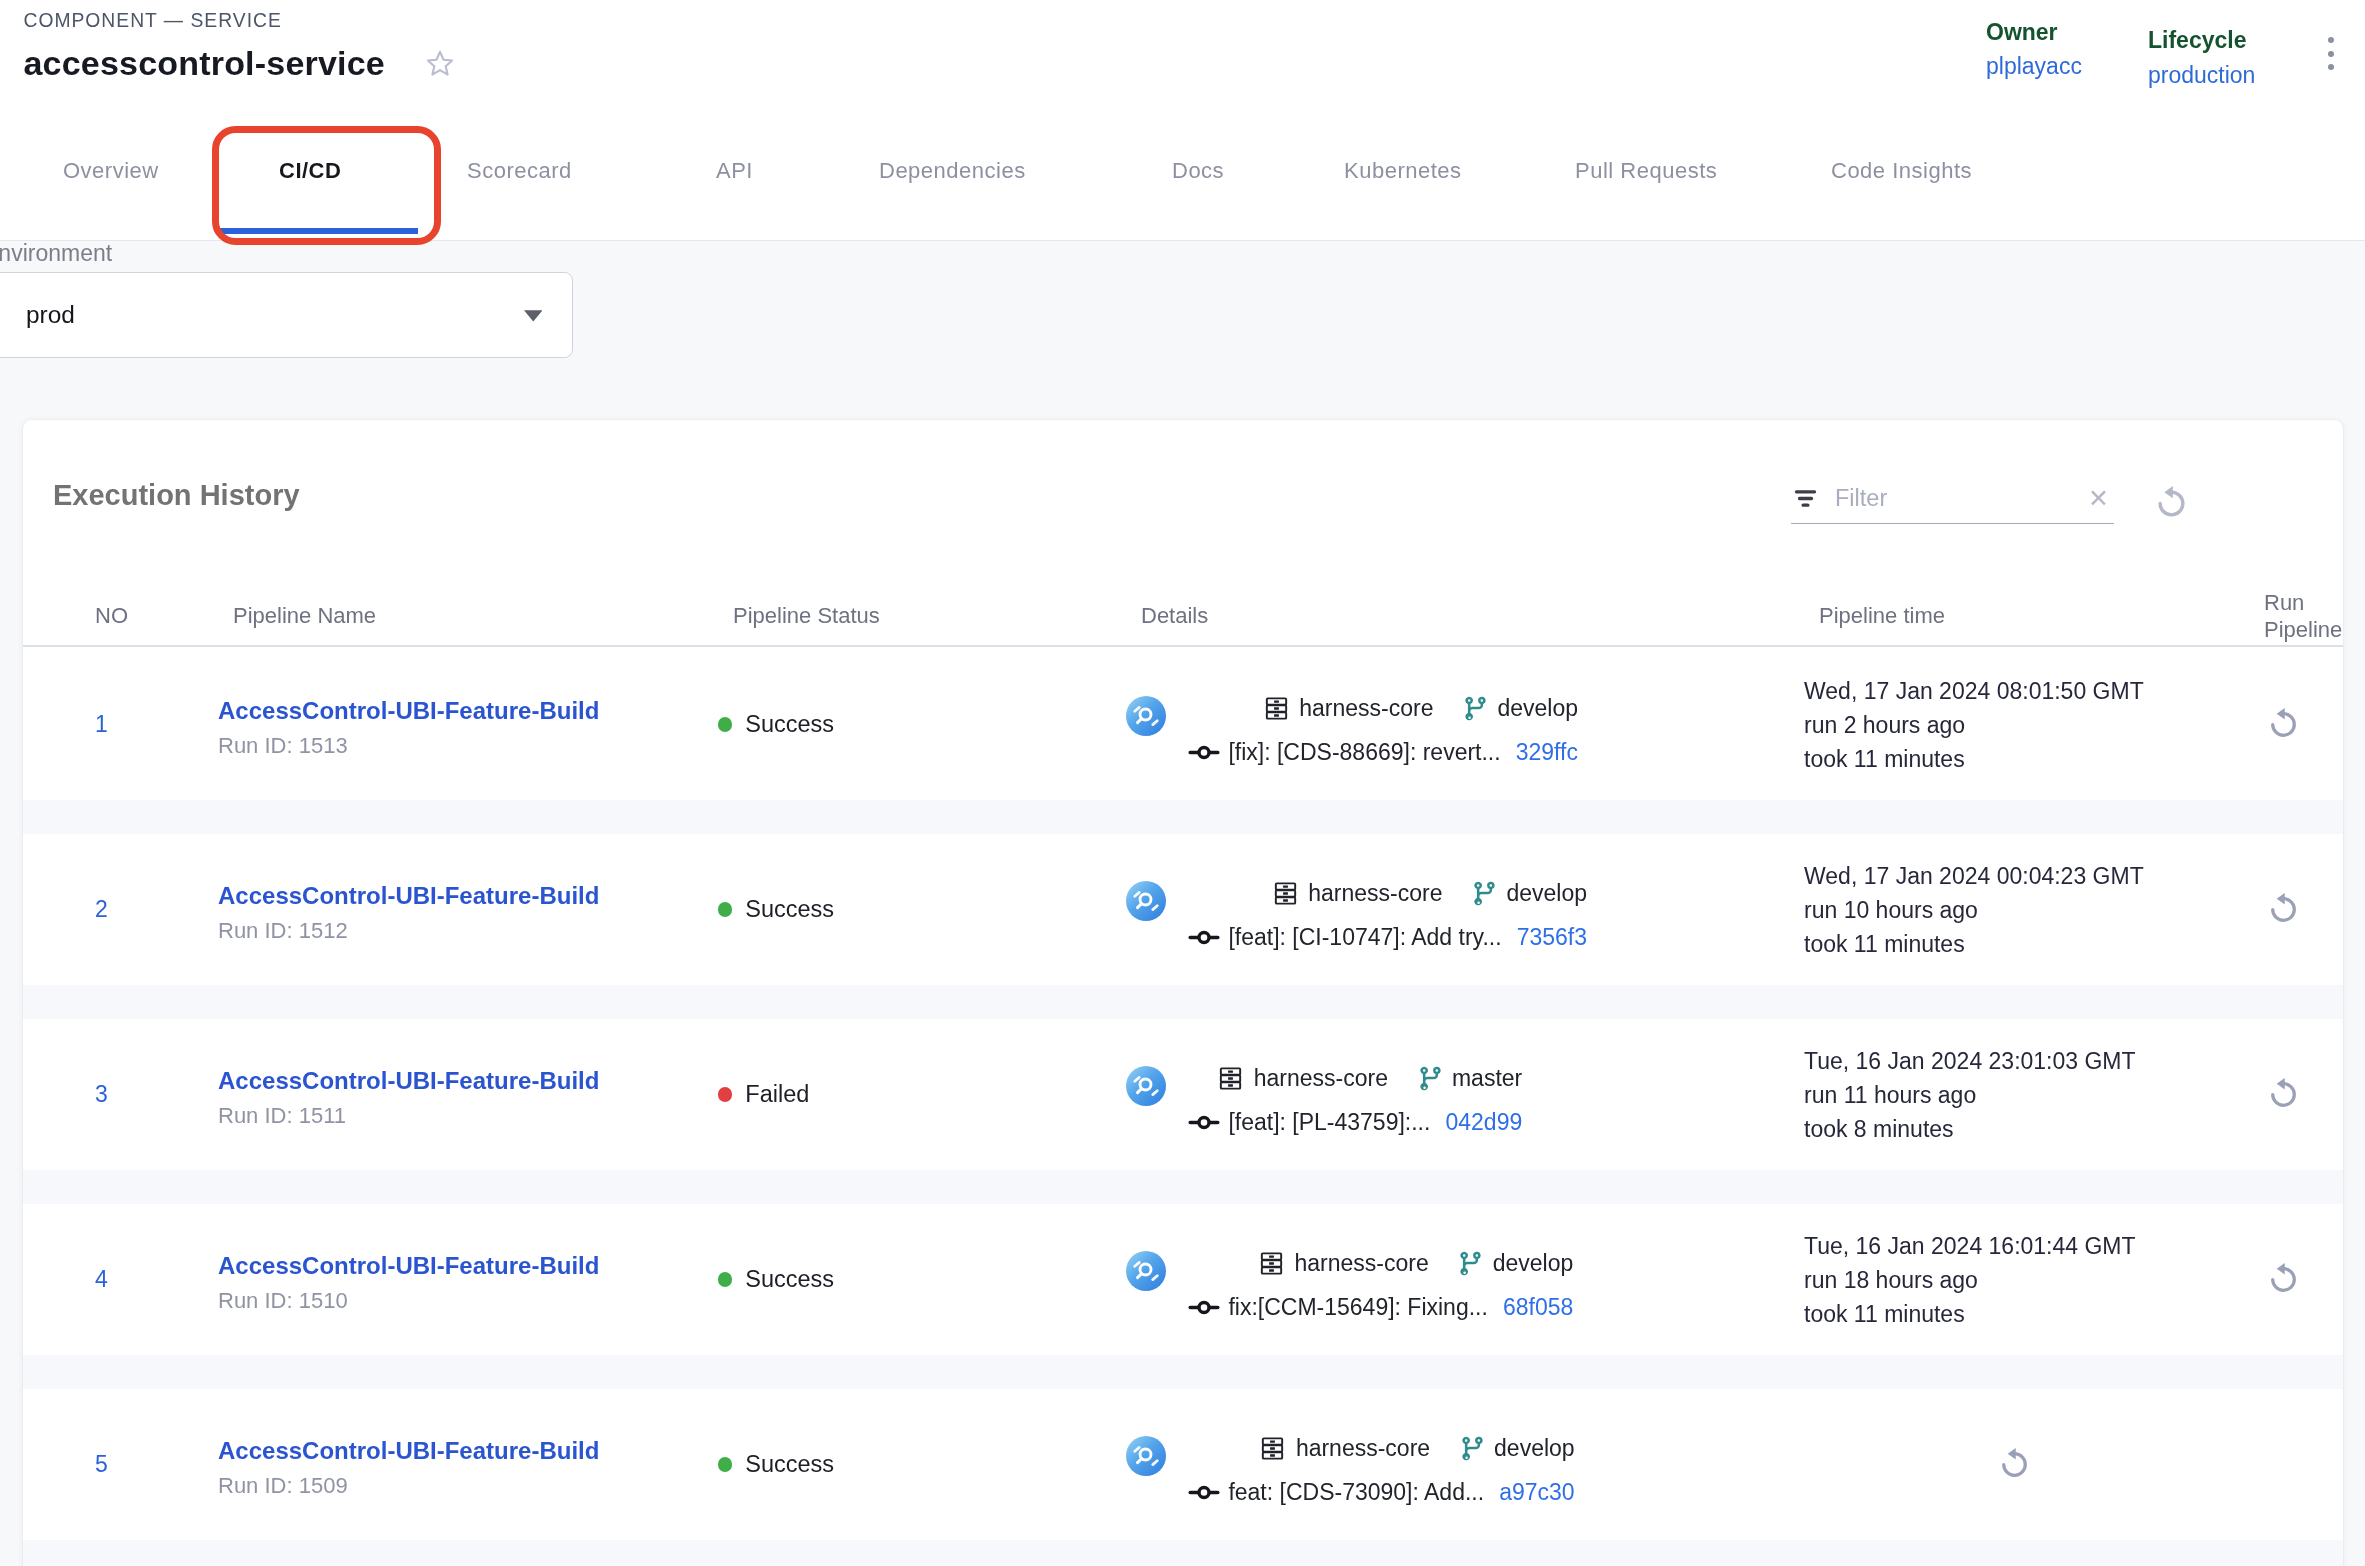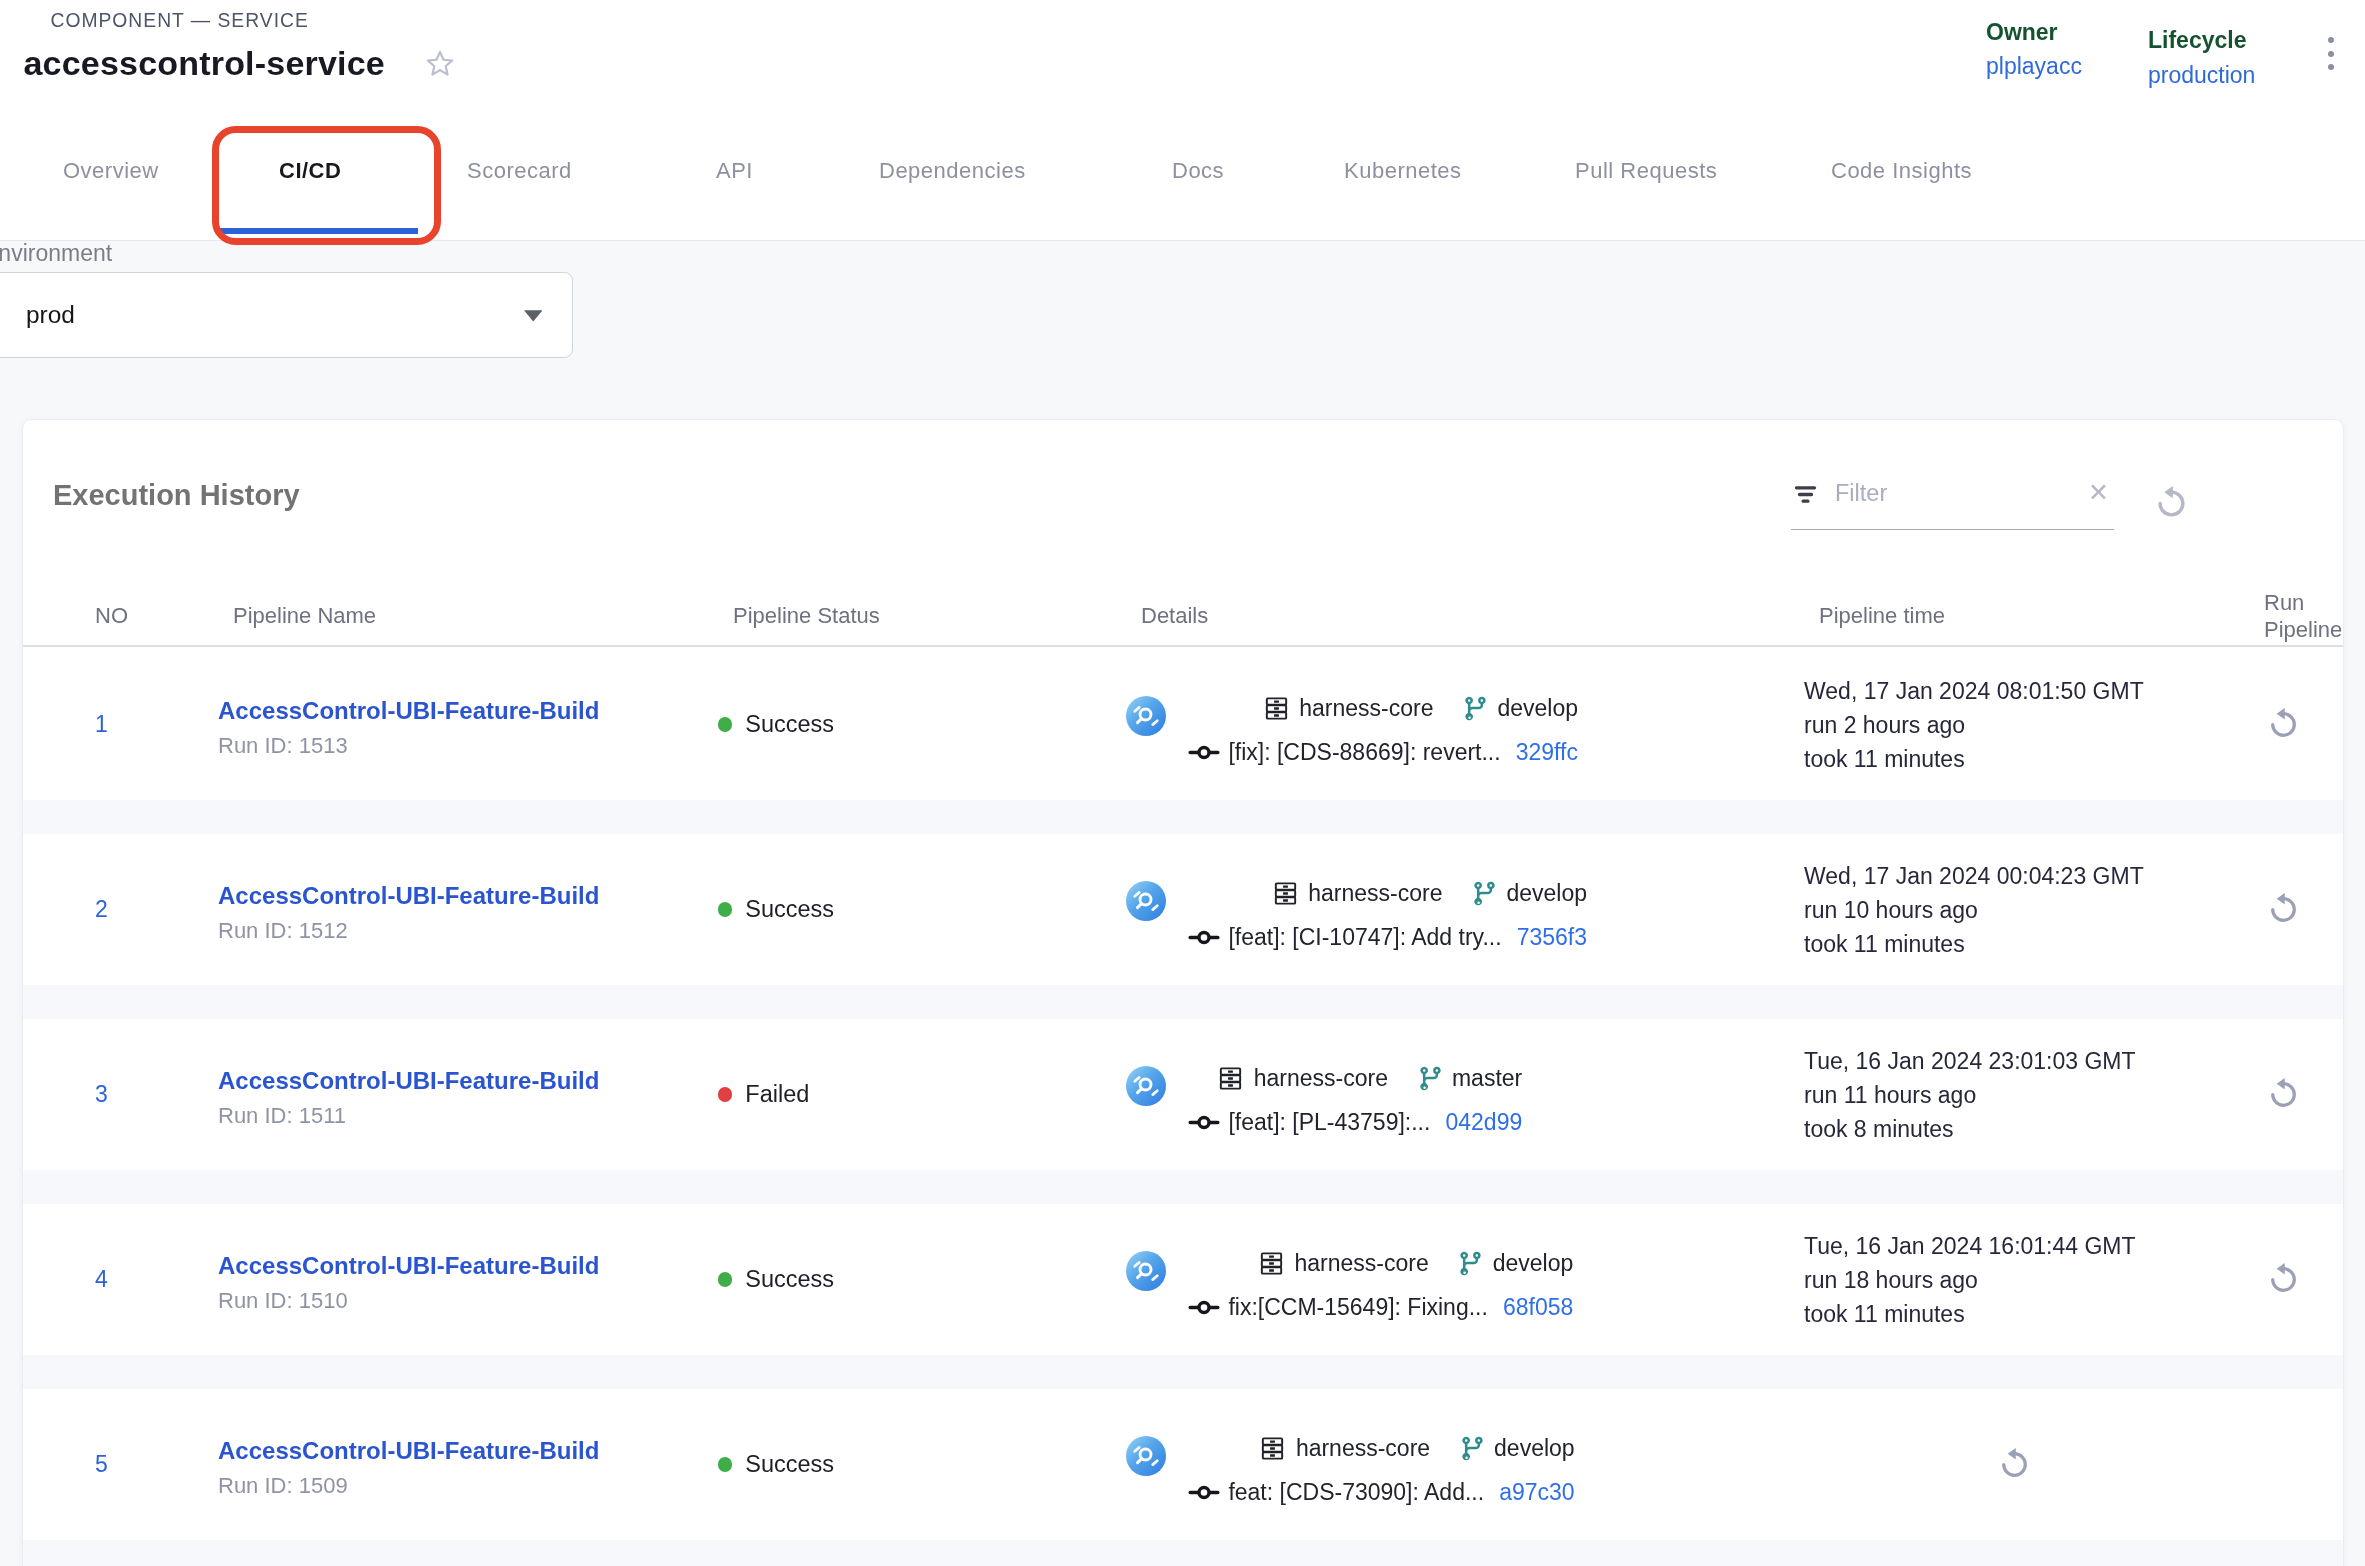--- a/index.html
+++ b/index.html
@@ -10,21 +10,21 @@
     position:relative;
     color:#1c1d25;
   }
   
   .topbar {
     position:absolute; left:0; top:0; width:2366px; height:241px;
     background:#ffffff; border-bottom:1.7px solid #e5e7ee; z-index:1;
   }
   .eyebrow {
     position:absolute; left:23.5px; top:10px;
-    font-size:19.3px; letter-spacing:1px; color:#4c5668; font-weight:500;margin-left:27px;
+    font-size:19.3px; letter-spacing:1px; color:#4c5668; font-weight:500;
   }
   .title-row { position:absolute; left:23.5px; top:44px; display:flex; align-items:center; gap:38px; }
   .page-title { font-size:34px; font-weight:700; color:#171a22; letter-spacing:0.2px; }
   .star-btn { display:inline-flex; cursor:pointer; }
   .meta-block { position:absolute; display:flex; flex-direction:column; gap:7.6px; }
   .meta-owner { left:1986px; top:18.5px; }
   .meta-lifecycle { left:2148px; top:27px; }
   .meta-label { font-size:23px; font-weight:700; color:#14532d; }
   .meta-value { font-size:23px; color:#2f6ad9; cursor:pointer; }
   .kebab { position:absolute; left:2325px; top:34px; display:flex; flex-direction:column; gap:7.6px; cursor:pointer; padding:3.4px; }
@@ -53,22 +53,22 @@
   .env-caret { position:absolute; right:30px; top:37px; }
   
   .card {
     position:absolute; left:23px; top:420px; width:2320px; height:1160px;
     background:#ffffff; border-radius:8.4px 8.4px 0 0;
     box-shadow:0 1.7px 6.7px rgba(40,50,80,0.07), 0 0 0 0.8px #eef0f4;
     overflow:hidden;
   }
   .card-title { position:absolute; left:30px; top:59px; font-size:29px; font-weight:700; color:#737373; }
   .filter-box {
-    position:absolute; left:1768px; top:60px; width:323px; height:50px;
-    border-bottom:1.7px solid #a6aab8; display:flex; align-items:flex-start;
+    position:absolute; left:1768px; top:54px; width:323px; height:50px;
+    border-bottom:1.7px solid #a6aab8; display:flex; align-items:center;
   }
   .filter-box input {
     flex:1; border:none; outline:none; background:transparent;
     font-family:"Liberation Sans",sans-serif; font-size:23.5px; color:#2a2c36; margin-left:15px; min-width:0;
   }
   .filter-box input::placeholder { color:#a9adbd; }
   .filter-clear { font-size:25px; color:#b4b8c6; cursor:pointer; padding:0 5px; line-height:1; }
   .top-refresh { position:absolute; left:2129px; top:64px; cursor:pointer; }
   
   .thead, .t-row {

